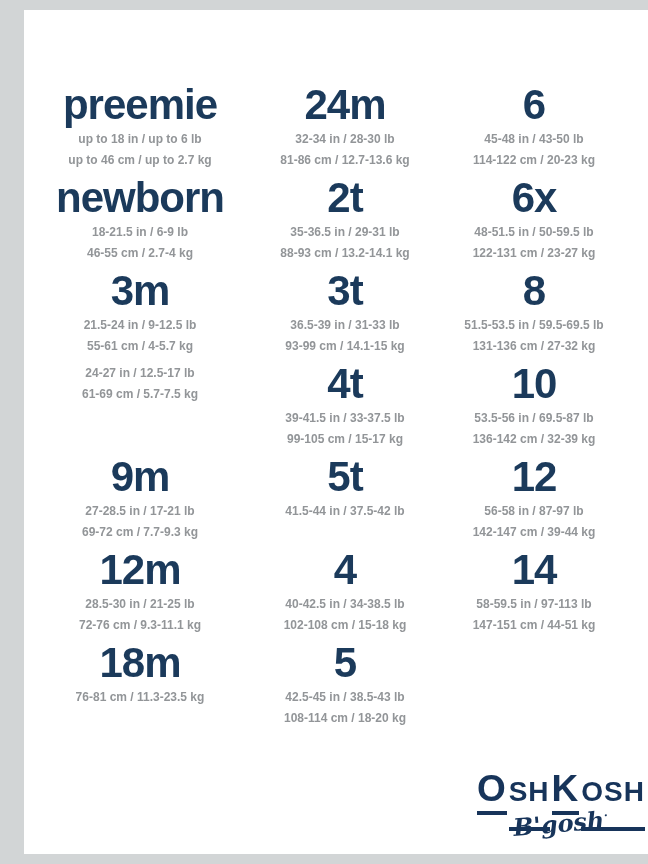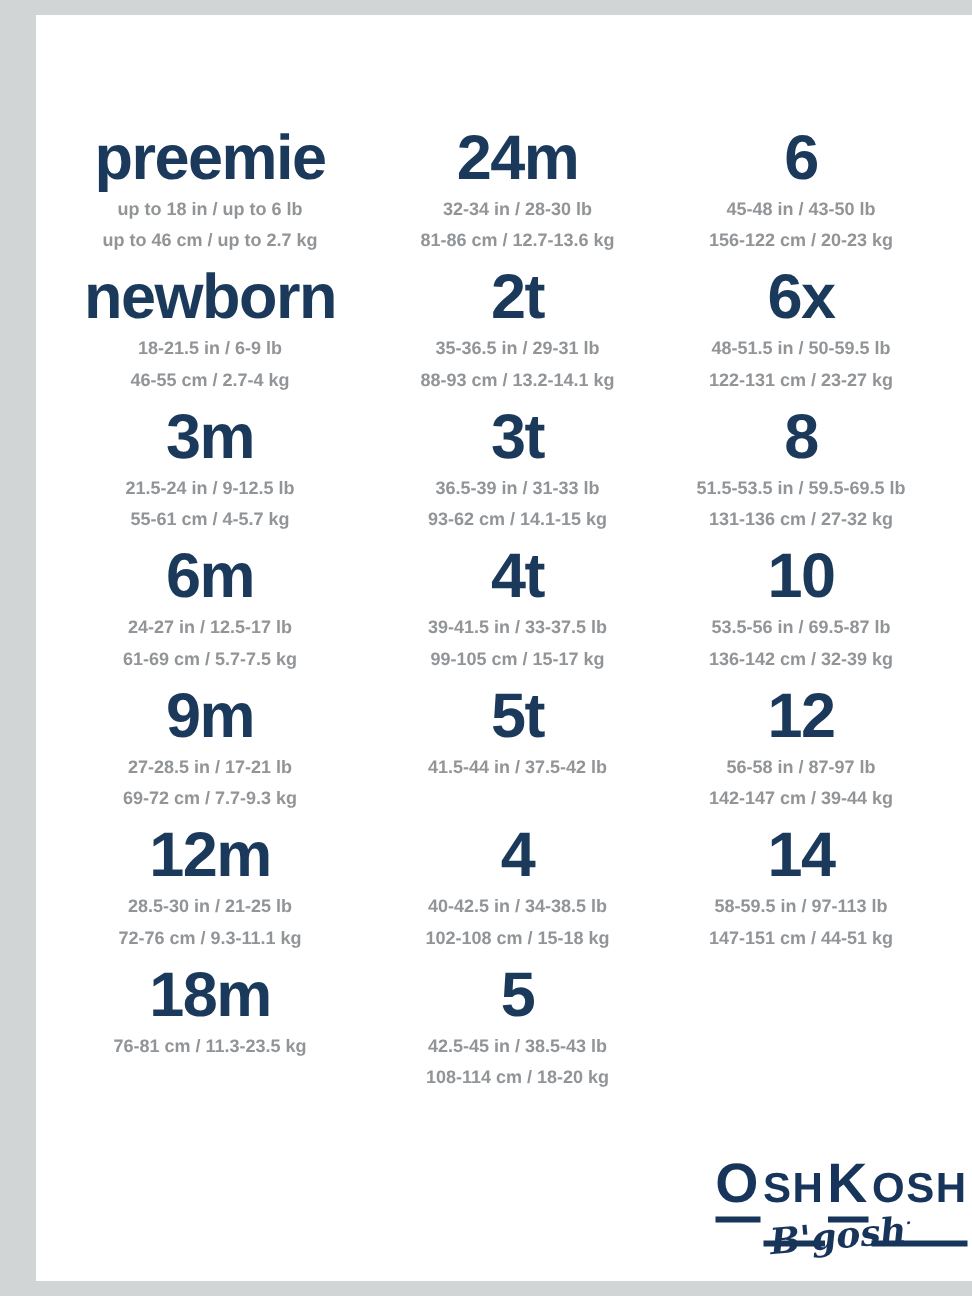--- a/index.html
+++ b/index.html
@@ -103,21 +103,21 @@
       <div class="size-sub">up to 46 cm / up to 2.7 kg</div>
     </div>
     <div class="cell">
       <div class="size-label">24m</div>
       <div class="size-sub">32-34 in / 28-30 lb</div>
       <div class="size-sub">81-86 cm / 12.7-13.6 kg</div>
     </div>
     <div class="cell">
       <div class="size-label">6</div>
       <div class="size-sub">45-48 in / 43-50 lb</div>
-      <div class="size-sub">156-122 cm / 20-23 kg</div>
+      <div class="size-sub">114-122 cm / 20-23 kg</div>
     </div>
 
     <div class="cell">
       <div class="size-label">newborn</div>
       <div class="size-sub">18-21.5 in / 6-9 lb</div>
       <div class="size-sub">46-55 cm / 2.7-4 kg</div>
     </div>
     <div class="cell">
       <div class="size-label">2t</div>
       <div class="size-sub">35-36.5 in / 29-31 lb</div>
@@ -130,30 +130,29 @@
     </div>
 
     <div class="cell">
       <div class="size-label">3m</div>
       <div class="size-sub">21.5-24 in / 9-12.5 lb</div>
       <div class="size-sub">55-61 cm / 4-5.7 kg</div>
     </div>
     <div class="cell">
       <div class="size-label">3t</div>
       <div class="size-sub">36.5-39 in / 31-33 lb</div>
-      <div class="size-sub">93-62 cm / 14.1-15 kg</div>
+      <div class="size-sub">93-99 cm / 14.1-15 kg</div>
     </div>
     <div class="cell">
       <div class="size-label">8</div>
       <div class="size-sub">51.5-53.5 in / 59.5-69.5 lb</div>
       <div class="size-sub">131-136 cm / 27-32 kg</div>
     </div>
 
     <div class="cell">
-      <div class="size-label">6m</div>
       <div class="size-sub">24-27 in / 12.5-17 lb</div>
       <div class="size-sub">61-69 cm / 5.7-7.5 kg</div>
     </div>
     <div class="cell">
       <div class="size-label">4t</div>
       <div class="size-sub">39-41.5 in / 33-37.5 lb</div>
       <div class="size-sub">99-105 cm / 15-17 kg</div>
     </div>
     <div class="cell">
       <div class="size-label">10</div>

